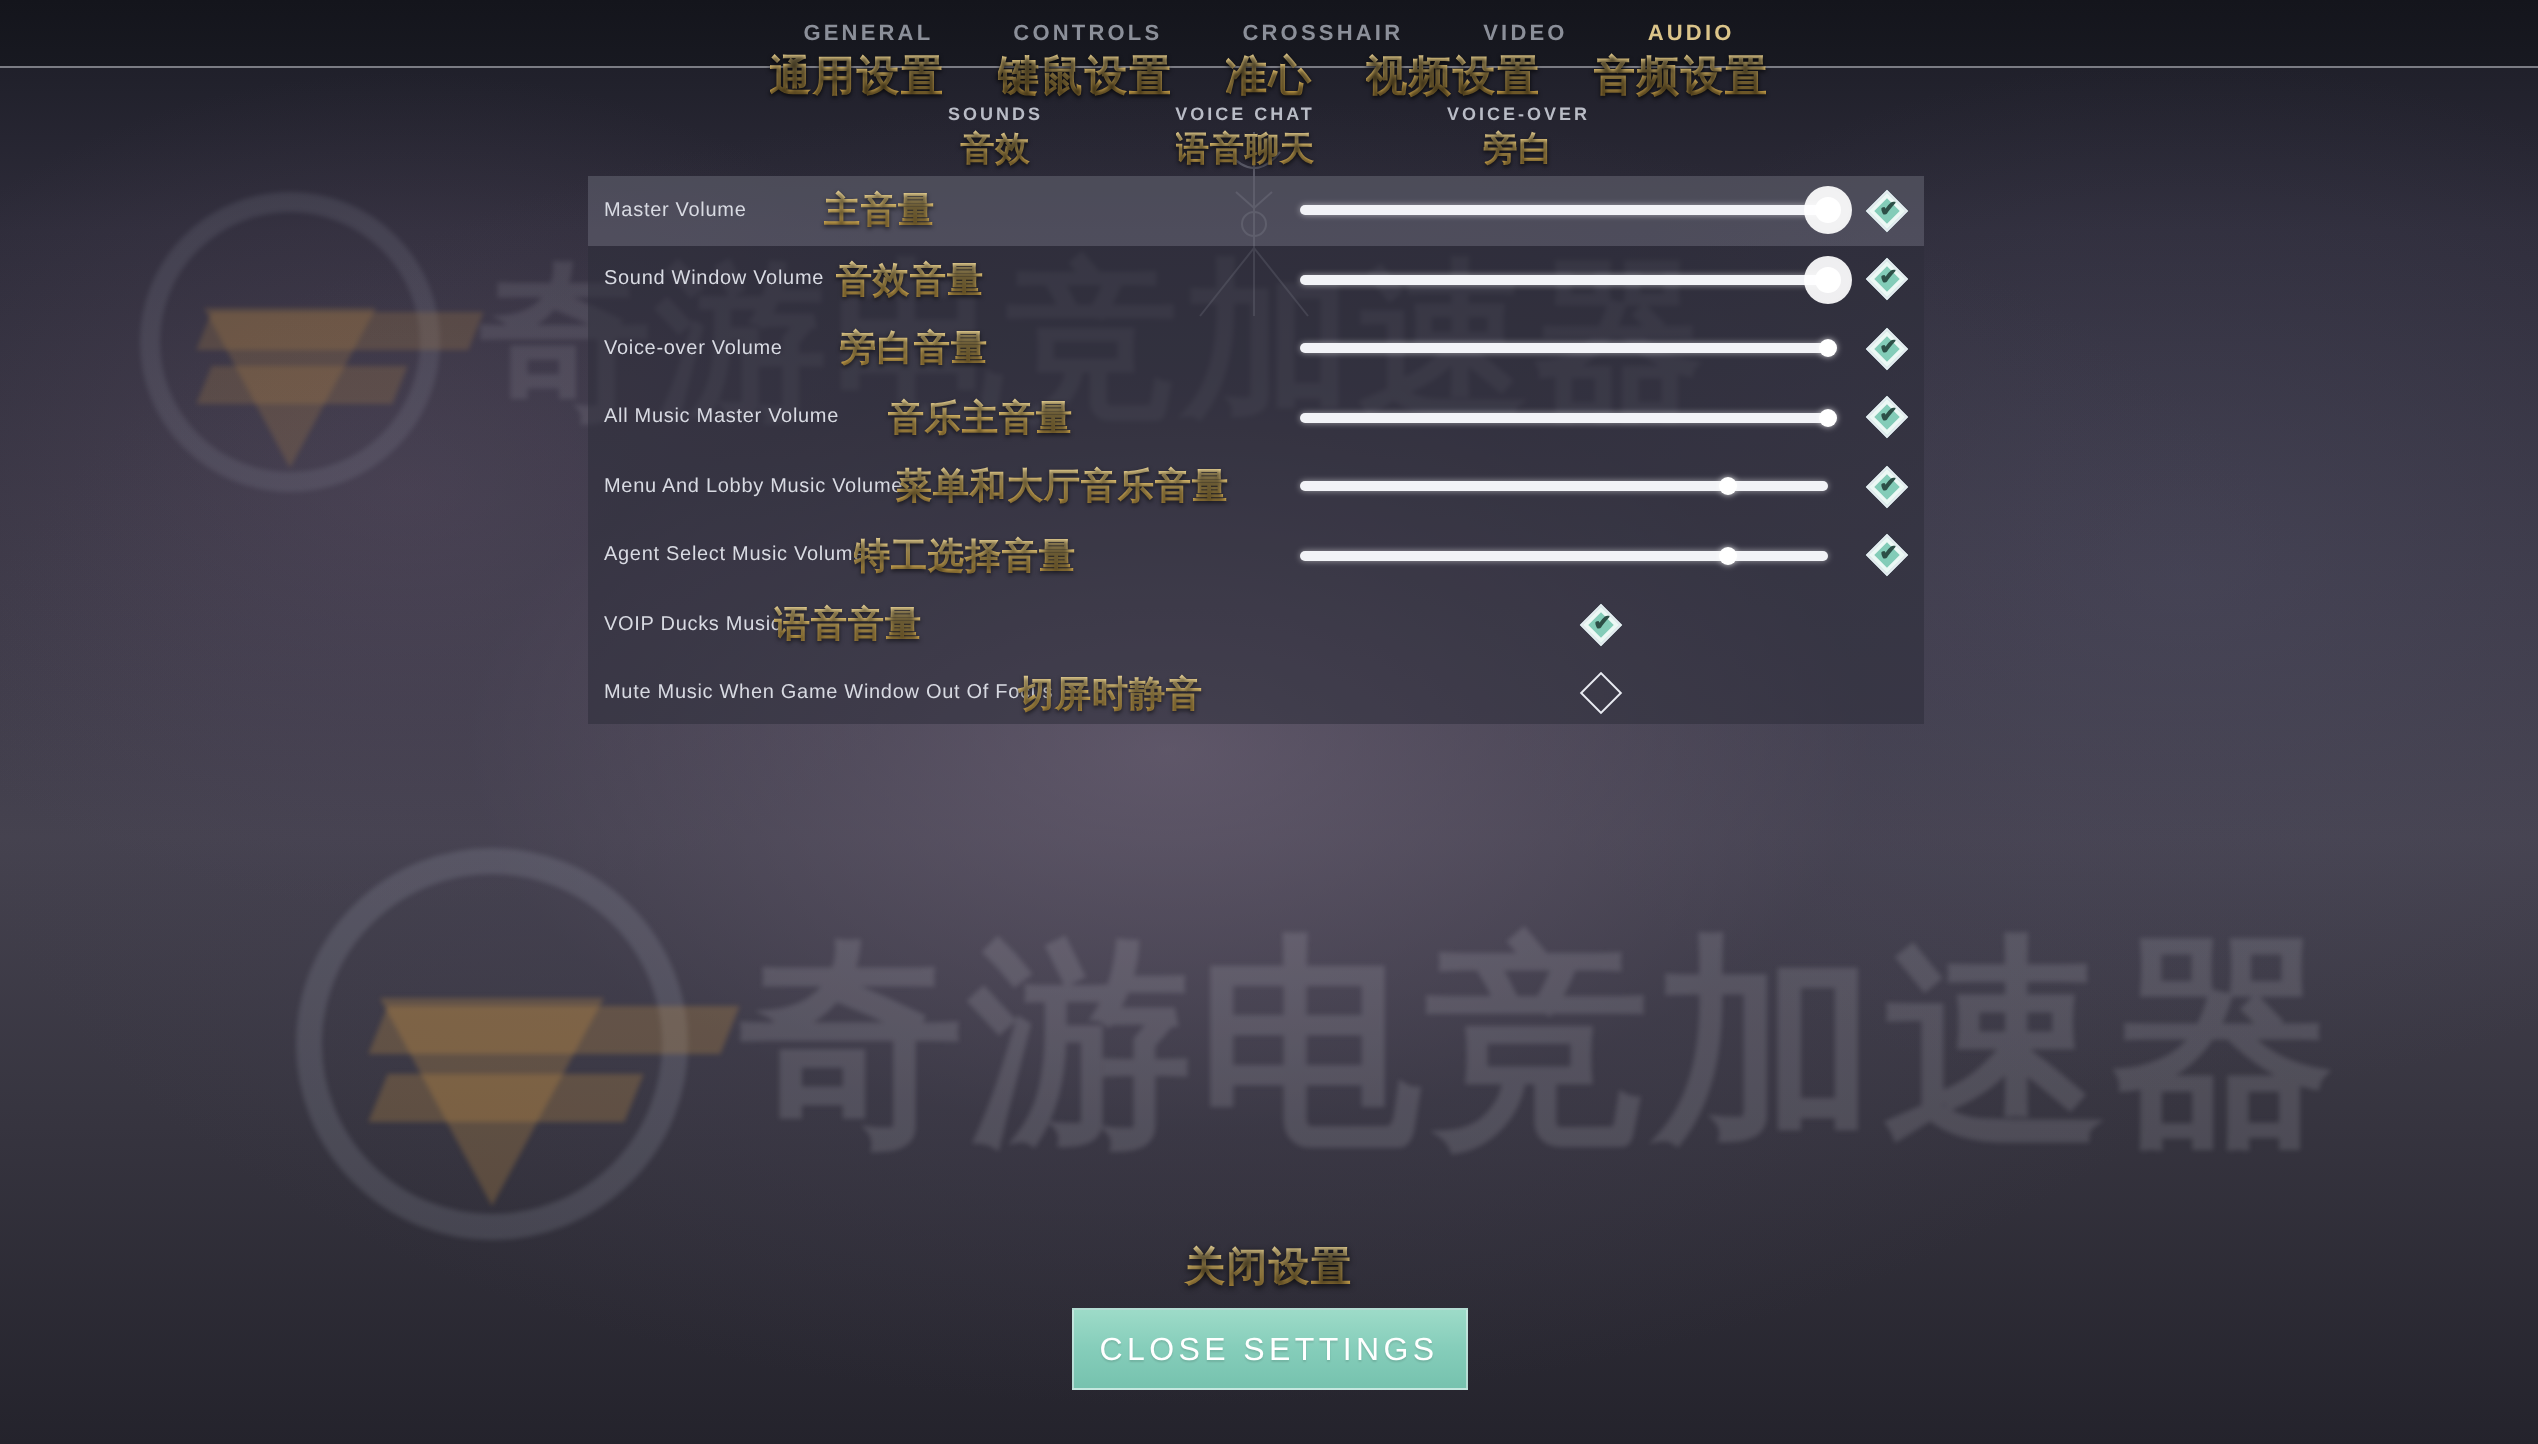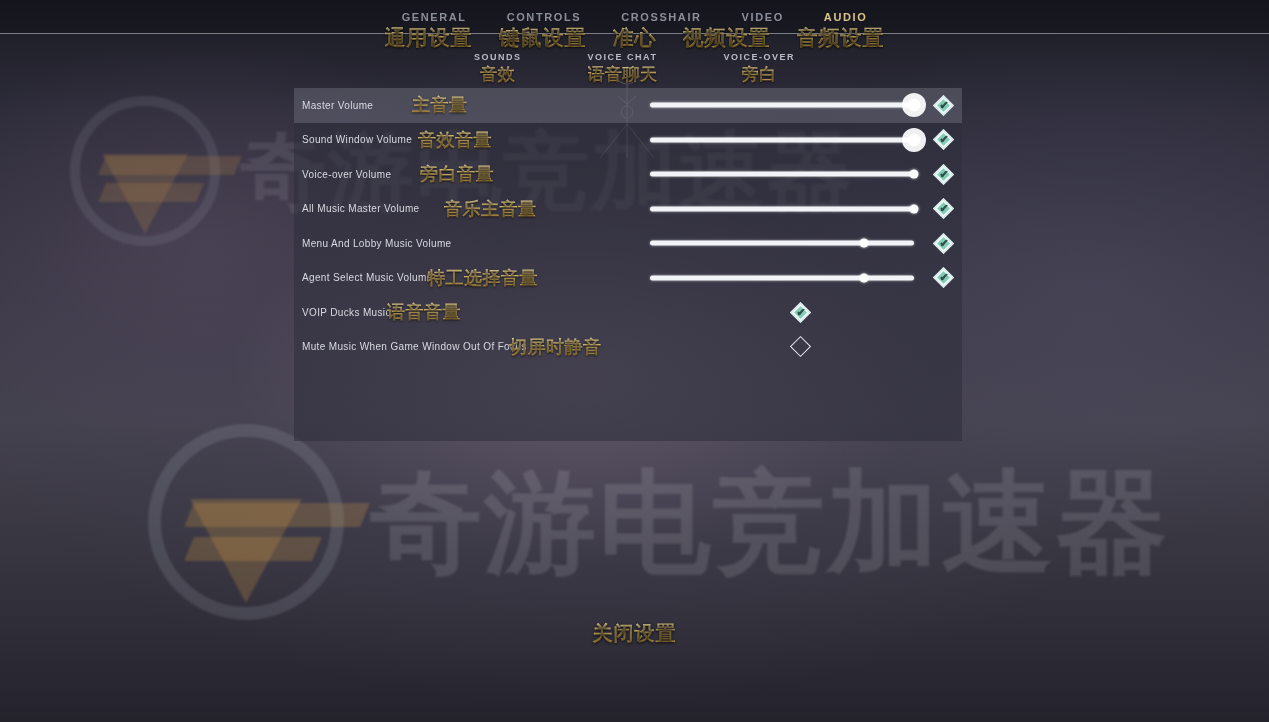--- a/index.html
+++ b/index.html
@@ -177,21 +177,21 @@
     -webkit-background-clip: text;
     background-clip: text;
     color: transparent;
     text-shadow: 0 1px 2px rgba(0,0,0,0.7);
   }
 
   
   .panel {
     position: absolute;
     left: 294px; top: 88px;
-    width: 668px; height: 353px;
+    width: 668px; height: 274px;
     background: rgba(46,46,58,0.55);
     z-index: 4;
     overflow: hidden;
   }
 
   .row {
     position: relative;
     height: 34.5px;
     display: flex;
     align-items: center;
@@ -421,20 +421,21 @@
         <div class="slider">
           <div class="track"></div>
           <div class="thumb" style="left: 264px;"></div>
         </div>
         <div class="diamond slider-check checked">
           <span class="tick">✔</span>
         </div>
       </div>
       <div class="row">
         <div class="row-label-en">Menu And Lobby Music Volume</div>
+        <div class="row-label-cn" style="left: 154px;">菜单和大厅音乐音量</div>
         <div class="slider">
           <div class="track"></div>
           <div class="thumb" style="left: 213.84px;"></div>
         </div>
         <div class="diamond slider-check checked">
           <span class="tick">✔</span>
         </div>
       </div>
       <div class="row">
         <div class="row-label-en">Agent Select Music Volume</div>
@@ -456,15 +457,16 @@
       </div>
       <div class="row">
         <div class="row-label-en">Mute Music When Game Window Out Of Focus</div>
         <div class="row-label-cn" style="left: 215px;">切屏时静音</div>
         <div class="diamond center-check "></div>
       </div>
     </div>
 
   <div class="footer">
     <div class="footer-cn">关闭设置</div>
+    <div class="close-btn">CLOSE SETTINGS</div>
   </div>
 
 </div>
 
 </body></html>

